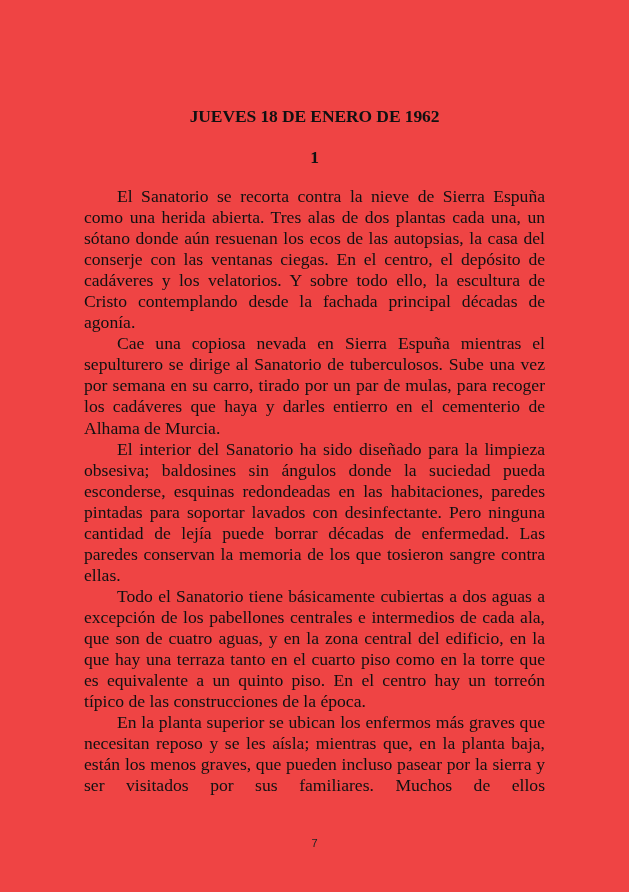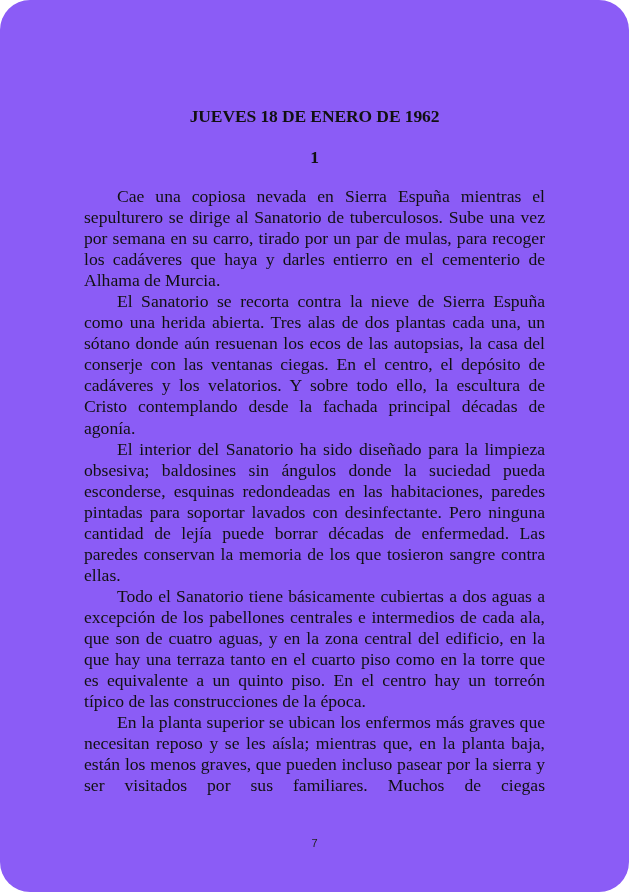--- a/index.html
+++ b/index.html
@@ -13,22 +13,21 @@
       position: relative;
       overflow: hidden;
       font-family: "Liberation Serif", serif;
       color: #111111;
     }
     .page {
       position: absolute;
       left: 0; top: 0;
       width: 629px;
       height: 892px;
-      background: #8b5cf6;
-      border-radius: 30px;
+      background: #ef4444;
     }
     .title {
       position: absolute;
       left: 0;
       width: 629px;
       top: 104px;
       text-align: center;
       font-weight: bold;
       font-size: 17.5px;
       letter-spacing: -0.1px;
@@ -73,21 +72,21 @@
     }
   </style>
 </head>
 <body>
 
 <div class="page">
   <div class="title">JUEVES 18 DE ENERO DE 1962</div>
   <div class="chapter">1</div>
 
   <div class="body-text">
+    <p>El Sanatorio se recorta contra la nieve de Sierra Espuña como una herida abierta. Tres alas de dos plantas cada una, un sótano donde aún resuenan los ecos de las autopsias, la casa del conserje con las ventanas ciegas. En el centro, el depósito de cadáveres y los velatorios. Y sobre todo ello, la escultura de Cristo contemplando desde la fachada principal décadas de agonía.</p>
     <p>Cae una copiosa nevada en Sierra Espuña mientras el sepulturero se dirige al Sanatorio de tuberculosos. Sube una vez por semana en su carro, tirado por un par de mulas, para recoger los cadáveres que haya y darles entierro en el cementerio de Alhama de Murcia.</p>
-    <p>El Sanatorio se recorta contra la nieve de Sierra Espuña como una herida abierta. Tres alas de dos plantas cada una, un sótano donde aún resuenan los ecos de las autopsias, la casa del conserje con las ventanas ciegas. En el centro, el depósito de cadáveres y los velatorios. Y sobre todo ello, la escultura de Cristo contemplando desde la fachada principal décadas de agonía.</p>
     <p>El interior del Sanatorio ha sido diseñado para la limpieza obsesiva; baldosines sin ángulos donde la suciedad pueda esconderse, esquinas redondeadas en las habitaciones, paredes pintadas para soportar lavados con desinfectante. Pero ninguna cantidad de lejía puede borrar décadas de enfermedad. Las paredes conservan la memoria de los que tosieron sangre contra ellas.</p>
     <p>Todo el Sanatorio tiene básicamente cubiertas a dos aguas a excepción de los pabellones centrales e intermedios de cada ala, que son de cuatro aguas, y en la zona central del edificio, en la que hay una terraza tanto en el cuarto piso como en la torre que es equivalente a un quinto piso. En el centro hay un torreón típico de las construcciones de la época.</p>
-    <p class="last">En la planta superior se ubican los enfermos más graves que necesitan reposo y se les aísla; mientras que, en la planta baja, están los menos graves, que pueden incluso pasear por la sierra y ser visitados por sus familiares. Muchos de ciegas</p>
+    <p class="last">En la planta superior se ubican los enfermos más graves que necesitan reposo y se les aísla; mientras que, en la planta baja, están los menos graves, que pueden incluso pasear por la sierra y ser visitados por sus familiares. Muchos de ellos</p>
   </div>
 
   <div class="page-number">7</div>
 </div>
 
 </body></html>

